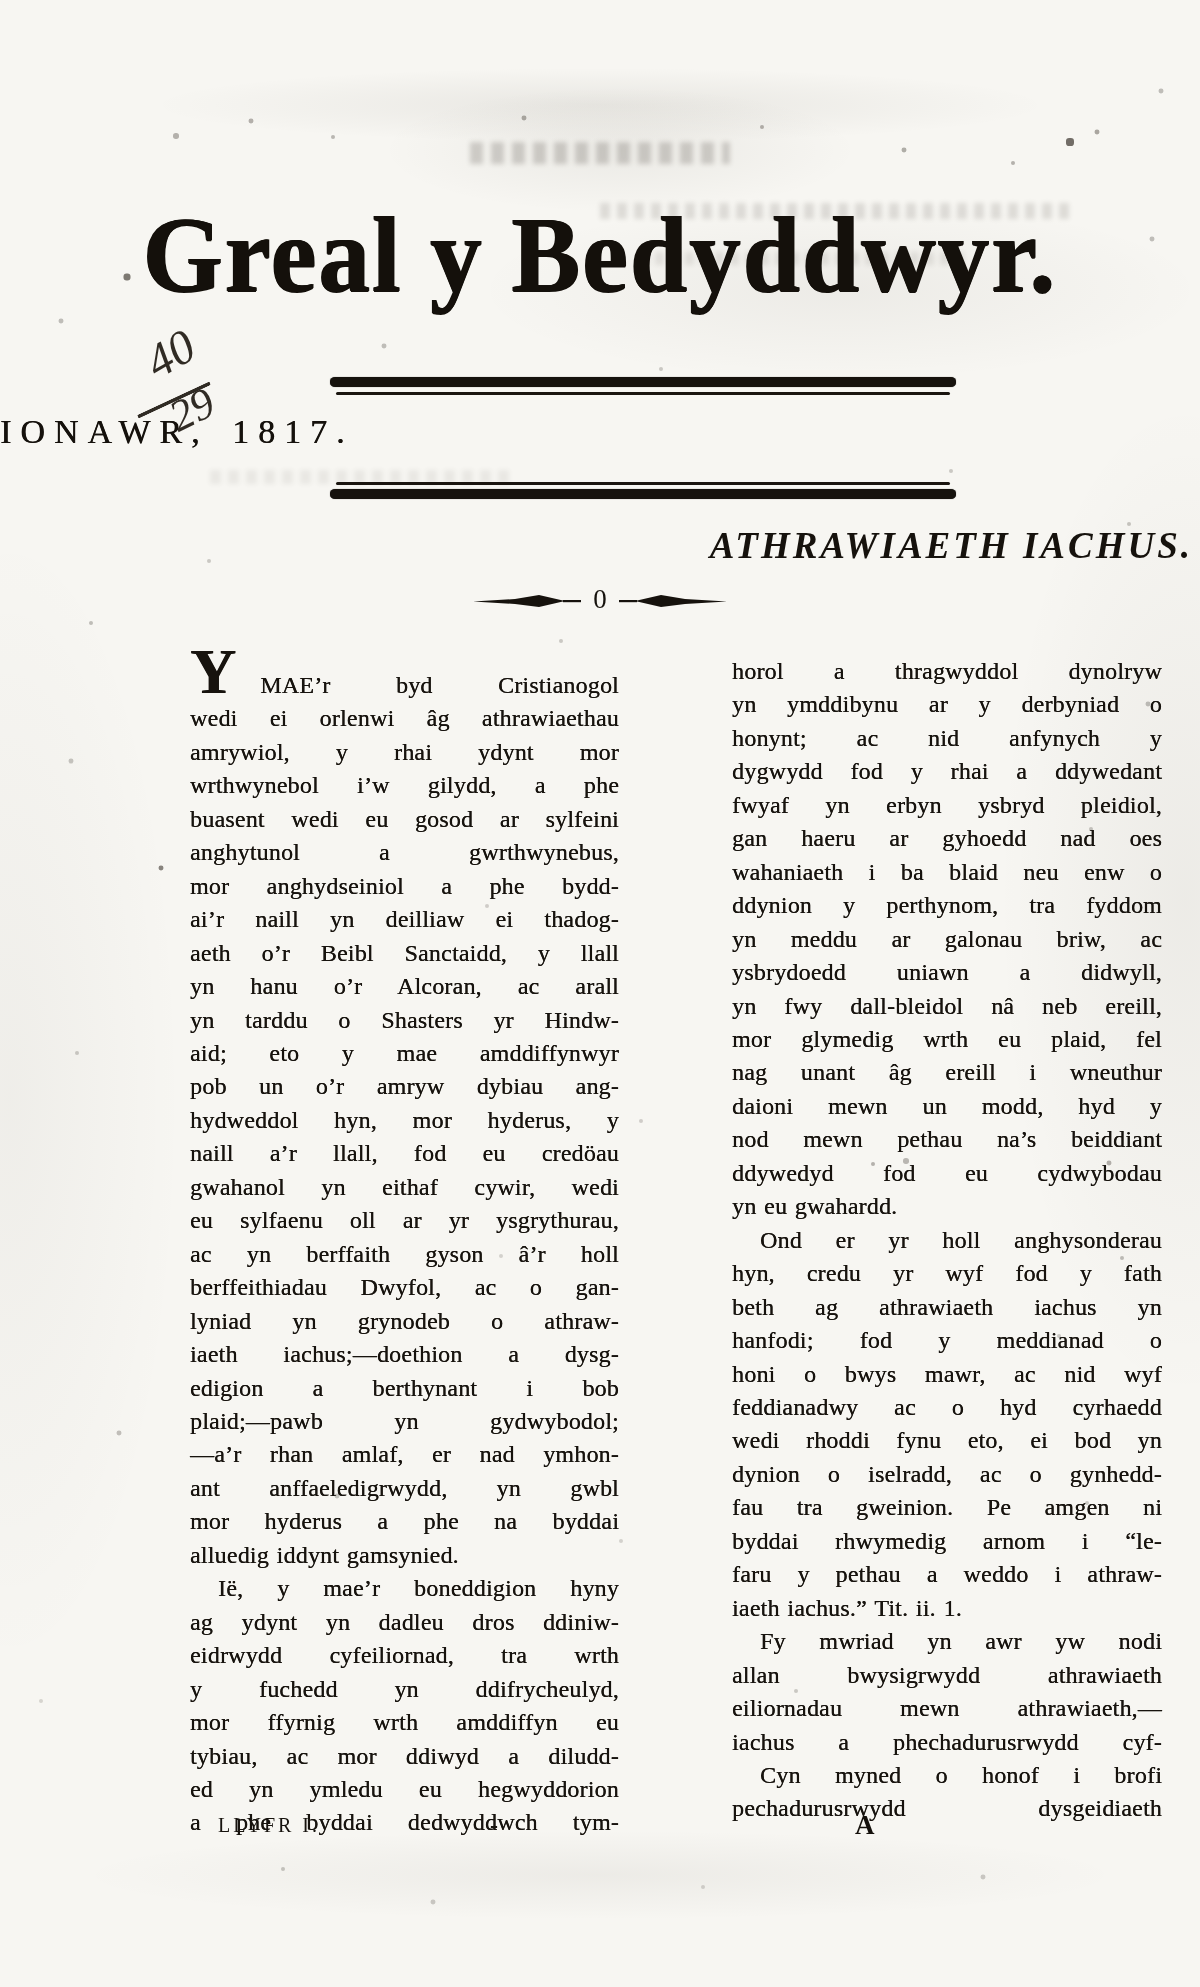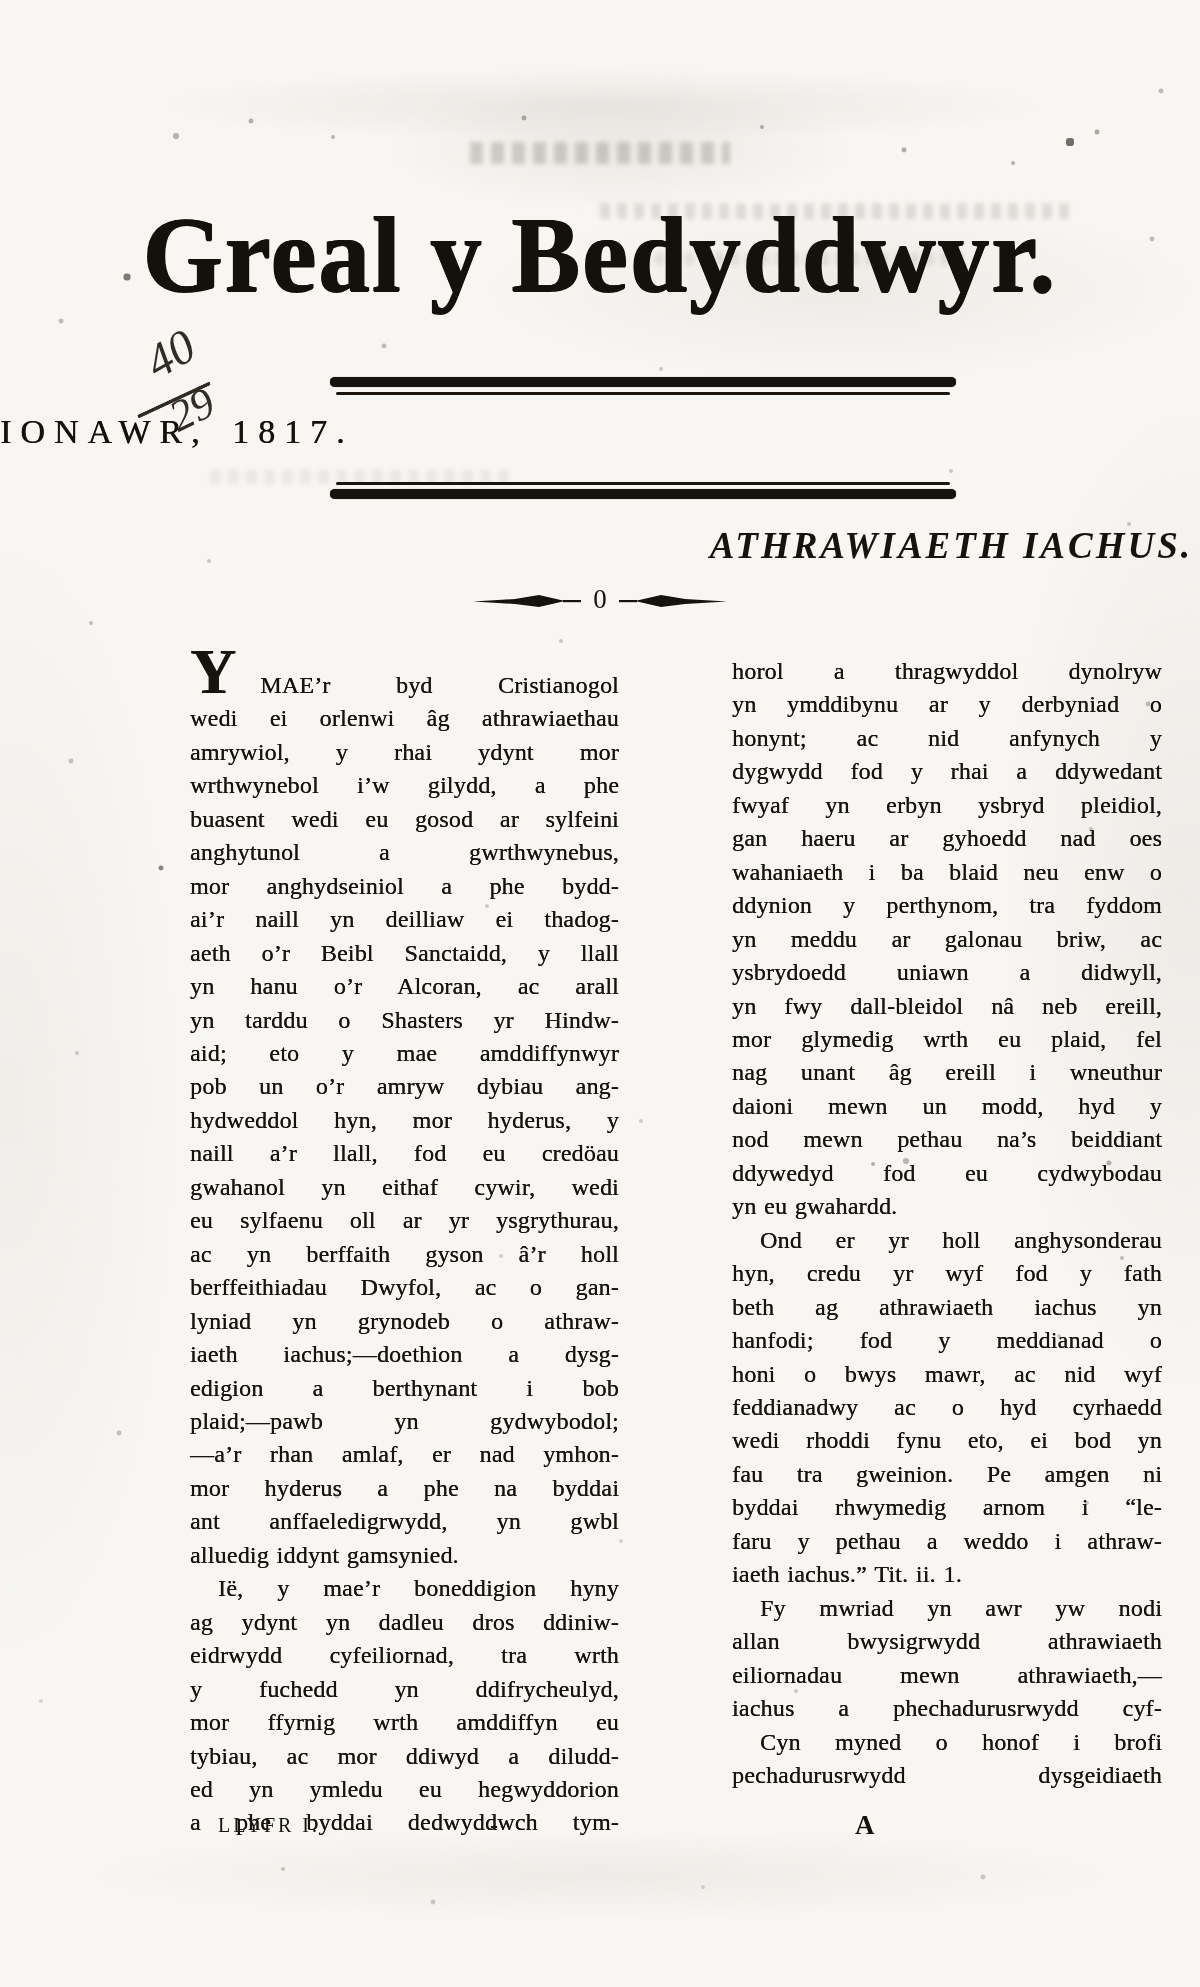--- a/index.html
+++ b/index.html
@@ -192,22 +192,22 @@
       <div class="tline">naill a’r llall, fod eu credöau</div>
       <div class="tline">gwahanol yn eithaf cywir, wedi</div>
       <div class="tline">eu sylfaenu oll ar yr ysgrythurau,</div>
       <div class="tline">ac yn berffaith gyson â’r holl</div>
       <div class="tline">berffeithiadau Dwyfol, ac o gan-</div>
       <div class="tline">lyniad yn grynodeb o athraw-</div>
       <div class="tline">iaeth iachus;—doethion a dysg-</div>
       <div class="tline">edigion a berthynant i bob</div>
       <div class="tline">plaid;—pawb yn gydwybodol;</div>
       <div class="tline">—a’r rhan amlaf, er nad ymhon-</div>
+      <div class="tline">ant anffaeledigrwydd, yn gwbl</div>
       <div class="tline">mor hyderus a phe na byddai</div>
-      <div class="tline">ant anffaeledigrwydd, yn gwbl</div>
       <div class="tline noj">alluedig iddynt gamsynied.</div>
       <div class="tline in">Ië, y mae’r boneddigion hyny</div>
       <div class="tline">ag ydynt yn dadleu dros ddiniw-</div>
       <div class="tline">eidrwydd cyfeiliornad, tra wrth</div>
       <div class="tline">y fuchedd yn ddifrycheulyd,</div>
       <div class="tline">mor ffyrnig wrth amddiffyn eu</div>
       <div class="tline">tybiau, ac mor ddiwyd a diludd-</div>
       <div class="tline">ed yn ymledu eu hegwyddorion</div>
       <div class="tline">a phe byddai dedwyddwch tym-</div>
     </div>
@@ -229,20 +229,21 @@
       <div class="tline">nod mewn pethau na’s beiddiant</div>
       <div class="tline">ddywedyd fod eu cydwybodau</div>
       <div class="tline noj">yn eu gwahardd.</div>
       <div class="tline in">Ond er yr holl anghysonderau</div>
       <div class="tline">hyn, credu yr wyf fod y fath</div>
       <div class="tline">beth ag athrawiaeth iachus yn</div>
       <div class="tline">hanfodi; fod y meddianad o</div>
       <div class="tline">honi o bwys mawr, ac nid wyf</div>
       <div class="tline">feddianadwy ac o hyd cyrhaedd</div>
       <div class="tline">wedi rhoddi fynu eto, ei bod yn</div>
+      <div class="tline">dynion o iselradd, ac o gynhedd-</div>
       <div class="tline">fau tra gweinion. Pe amgen ni</div>
       <div class="tline">byddai rhwymedig arnom i “le-</div>
       <div class="tline">faru y pethau a weddo i athraw-</div>
       <div class="tline noj">iaeth iachus.” Tit. ii. 1.</div>
       <div class="tline in">Fy mwriad yn awr yw nodi</div>
       <div class="tline">allan bwysigrwydd athrawiaeth</div>
       <div class="tline">eiliornadau mewn athrawiaeth,—</div>
       <div class="tline">iachus a phechadurusrwydd cyf-</div>
       <div class="tline in">Cyn myned o honof i brofi</div>
       <div class="tline">pechadurusrwydd dysgeidiaeth</div>

